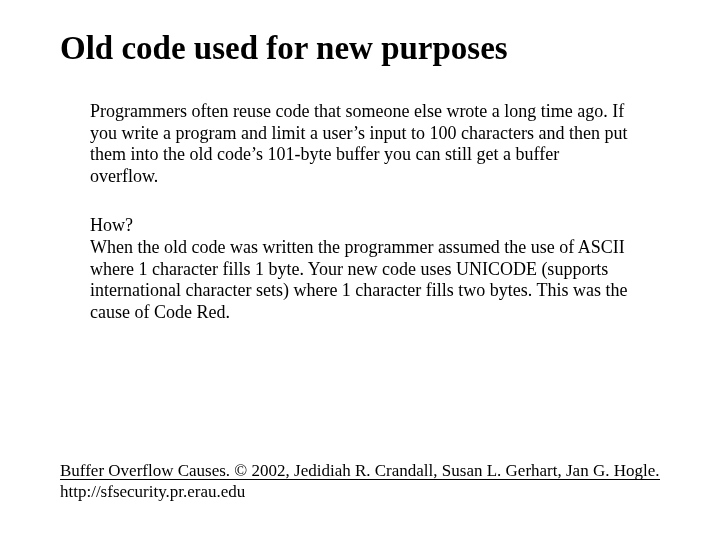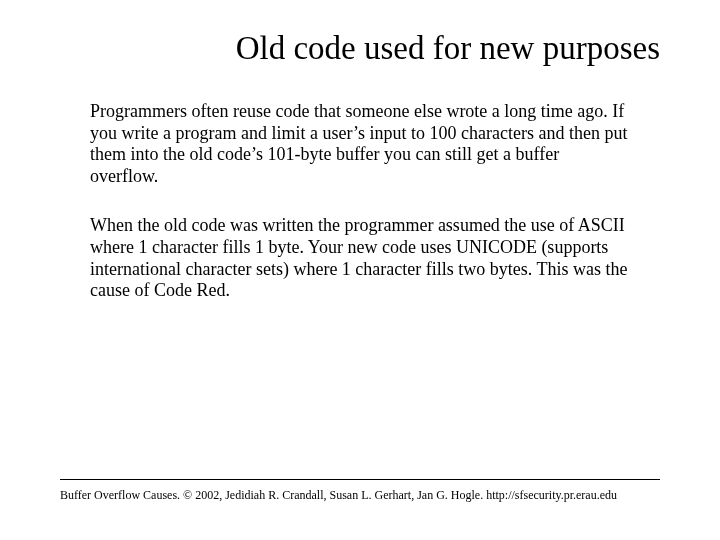--- a/index.html
+++ b/index.html
@@ -13,23 +13,23 @@
   }
   .slide {
     box-sizing: border-box;
     width: 720px;
     height: 540px;
     padding: 30px 60px 20px 60px;
     position: relative;
   }
   .title {
     font-size: 33px;
-    text-align: right;
+    text-align: left;
     margin: 0 0 34px 0;
-    font-weight: normal;
+    font-weight: bold;
   }
   .body {
     font-size: 18px;
     line-height: 1.2;
     padding: 0 30px;
   }
   .para {
     margin-bottom: 28px;
   }
   .q {
@@ -40,30 +40,31 @@
     left: 60px;
     right: 60px;
     bottom: 60px;
     border-top: 1px solid #000;
   }
   .footer {
     position: absolute;
     left: 60px;
     right: 43px;
     bottom: 38px;
-    font-size: 12px;
+    font-size: 17px;
     line-height: 1.2;
   }
 </style>
 </head>
 <body>
 
 <div class="slide">
   <h1 class="title">Old code used for new purposes</h1>
 
   <div class="body">
     <div class="para">Programmers often reuse code that someone else wrote a long time ago.  If you write a program and limit a user’s input to 100 characters and then put them into the old code’s 101-byte buffer you can still get a buffer overflow.</div>
+    <div class="q">How?</div>
     <div class="para">When the old code was written the programmer assumed the use of ASCII where 1 character fills 1 byte.  Your new code uses UNICODE (supports international character sets) where 1 character fills two bytes.  This was the cause of Code Red.</div>
   </div>
 
   <div class="footer-rule"></div>
   <div class="footer">Buffer Overflow Causes. © 2002, Jedidiah R. Crandall, Susan L. Gerhart, Jan G. Hogle.  http://sfsecurity.pr.erau.edu</div>
 </div>
 
 </body></html>

